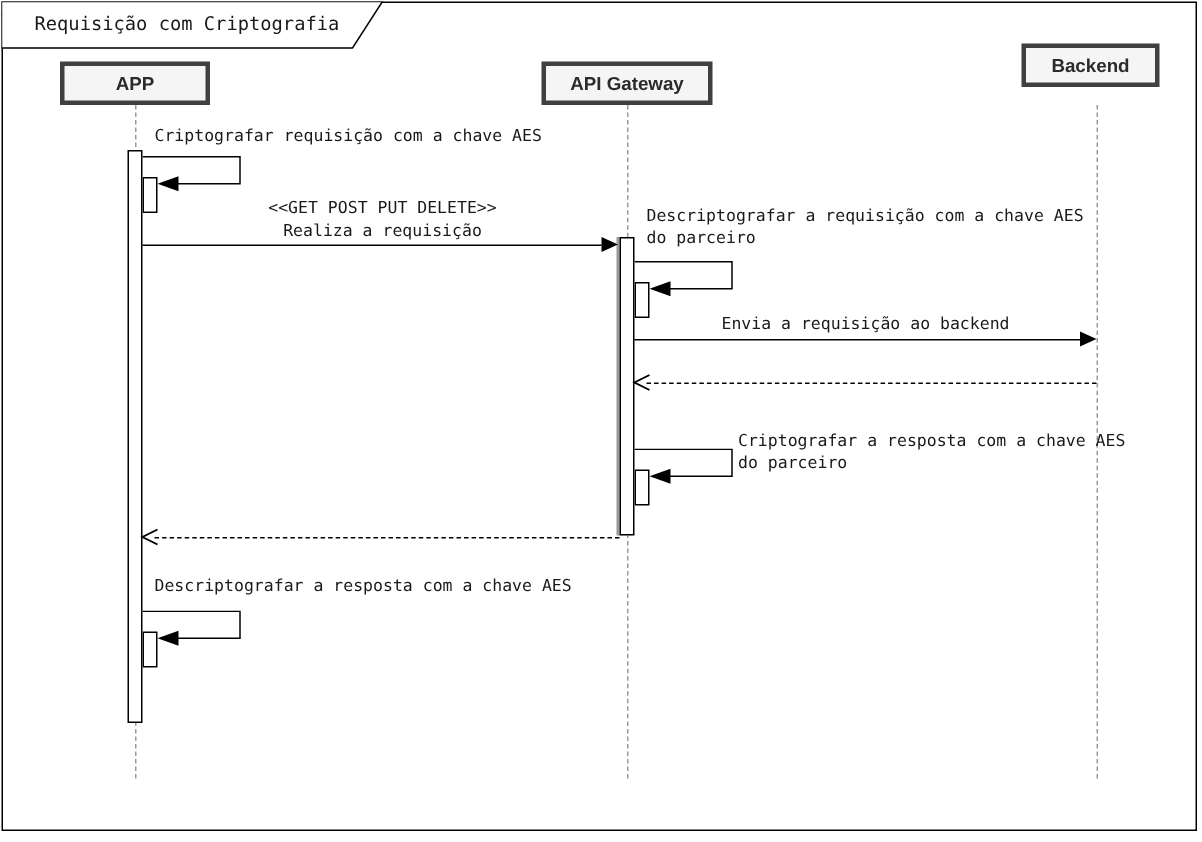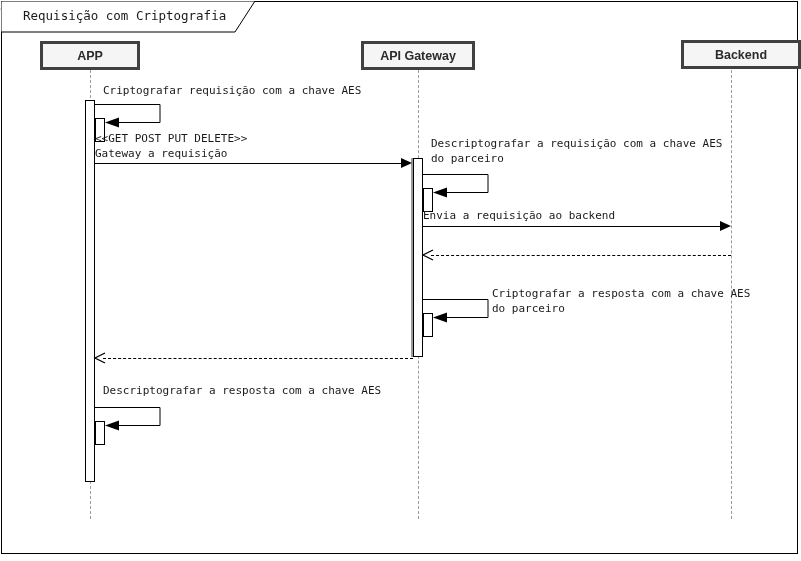--- a/index.html
+++ b/index.html
@@ -102,20 +102,21 @@
   }
   .msg-label {
     position: absolute;
     font-family: "DejaVu Sans Mono", monospace;
     font-size: 11px;
     line-height: 15px;
     color: #1a1a1a;
     white-space: pre;
   }
   .msg-label.centered {
+    text-align: center;
   }
   
   .self-loop {
     position: absolute;
   }
 </style>
 </head>
 <body>
 
 <div id="canvas">
@@ -136,21 +137,21 @@
   <div class="lifeline" style="left:418px; top:70px; height:449px;"></div>
   <div class="lifeline" style="left:731px; top:70px; height:449px;"></div>
 
   
   <div class="participant" style="left:40px; top:41px; width:100px;">
     <span>APP</span>
   </div>
   <div class="participant" style="left:361px; top:41px; width:114px;">
     <span>API Gateway</span>
   </div>
-  <div class="participant" style="left:681px; top:40px; width:120px;text-align:right;">
+  <div class="participant" style="left:681px; top:29px; width:92px;text-align:right;">
     <span>Backend</span>
   </div>
 
   
   
   <div class="activation" style="left:85px; top:100px; width:10px; height:382px;"></div>
   
   <div class="activation" style="left:95px; top:118px; width:10px; height:24px;"></div>
   
   <div class="activation" style="left:95px; top:421px; width:10px; height:24px;"></div>
@@ -166,21 +167,21 @@
   <div class="msg-label" style="left:103px; top:83px;">Criptografar requisição com a chave AES</div>
   <div class="self-loop" style="left:95px; top:104px;">
     <svg width="80" height="24" viewBox="0 0 80 24">
       <path d="M 0 0.5 L 65 0.5 L 65 18.5 L 22 18.5" fill="none" stroke="#000000" stroke-width="1"></path>
       <path d="M 10 18.5 L 24 13.5 L 24 23.5 Z" fill="#000000"></path>
     </svg>
   </div>
 
   
   <div class="msg-label centered" style="left:95px; top:131px; width:320px;">&lt;&lt;GET POST PUT DELETE&gt;&gt;</div>
-  <div class="msg-label centered" style="left:95px; top:146px; width:320px;">Gateway a requisição</div>
+  <div class="msg-label centered" style="left:95px; top:146px; width:320px;">Realiza a requisição</div>
   <div class="msg-line" style="left:95px; top:163px; width:306px;"></div>
   <div class="arrow-head right-filled" style="left:401px; top:158px;"></div>
 
   
   <div class="msg-label" style="left:431px; top:136px;">Descriptografar a requisição com a chave AES</div>
   <div class="msg-label" style="left:431px; top:151px;">do parceiro</div>
   <div class="self-loop" style="left:423px; top:174px;">
     <svg width="80" height="24" viewBox="0 0 80 24">
       <path d="M 0 0.5 L 65 0.5 L 65 18.5 L 22 18.5" fill="none" stroke="#000000" stroke-width="1"></path>
       <path d="M 10 18.5 L 24 13.5 L 24 23.5 Z" fill="#000000"></path>

